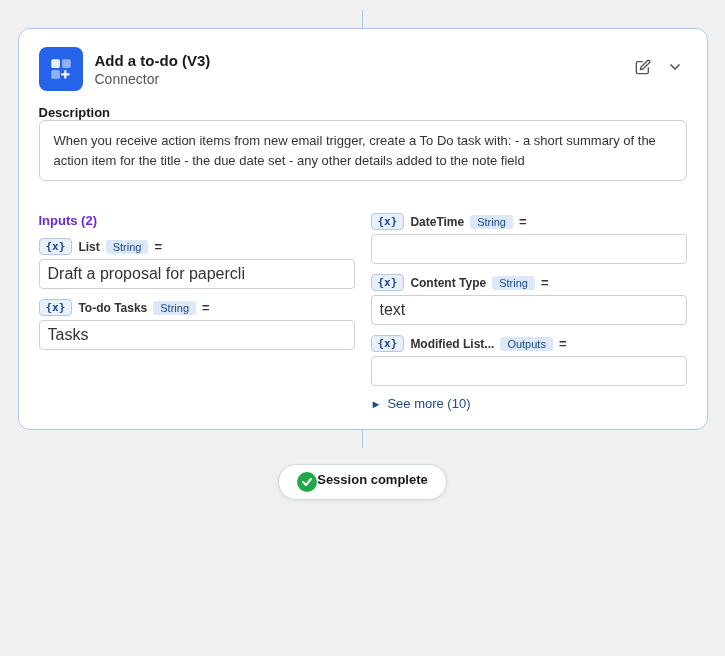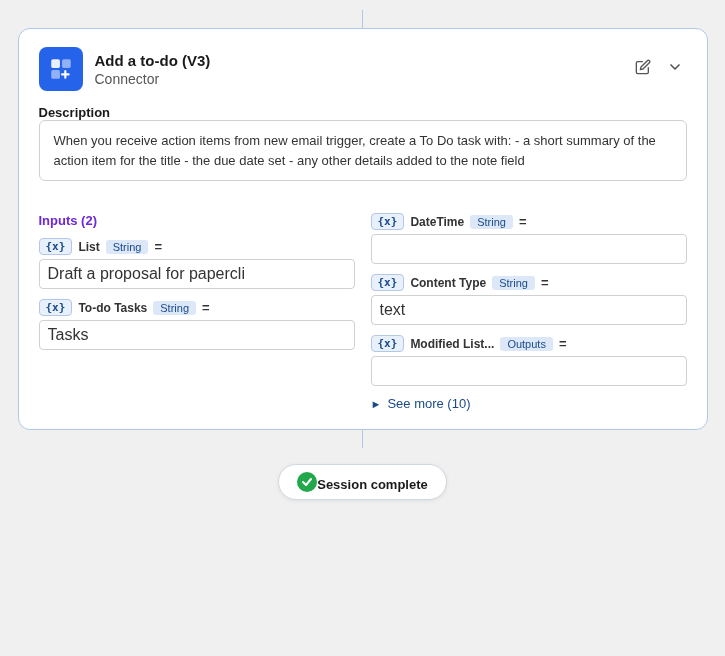--- a/index.html
+++ b/index.html
@@ -190,21 +190,21 @@
       align-items: center;
       justify-content: center;
     }
 
     .session-badge {
       background: #fff;
       border: 1.5px solid #d0d8e0;
       border-radius: 20px;
       padding: 7px 18px;
       display: flex;
-      align-items: flex-end;
+      align-items: flex-start;
       gap: 0;
       font-size: 13px;
       font-weight: 700;
       color: #1a1a1a;
       box-shadow: 0 1px 4px rgba(0,0,0,0.07);
     }
 
     .check-circle {
       width: 20px;
       height: 20px;

